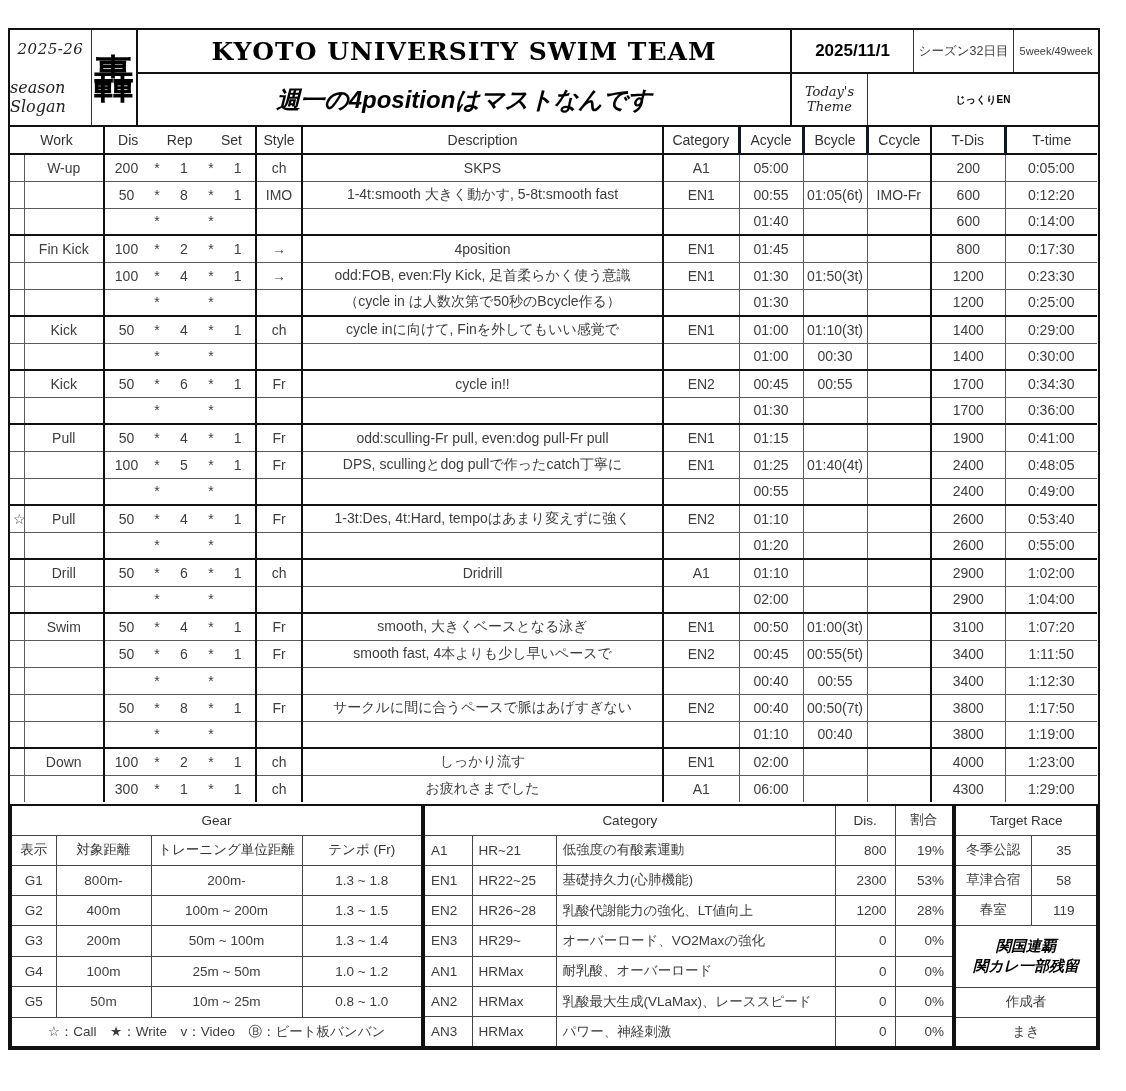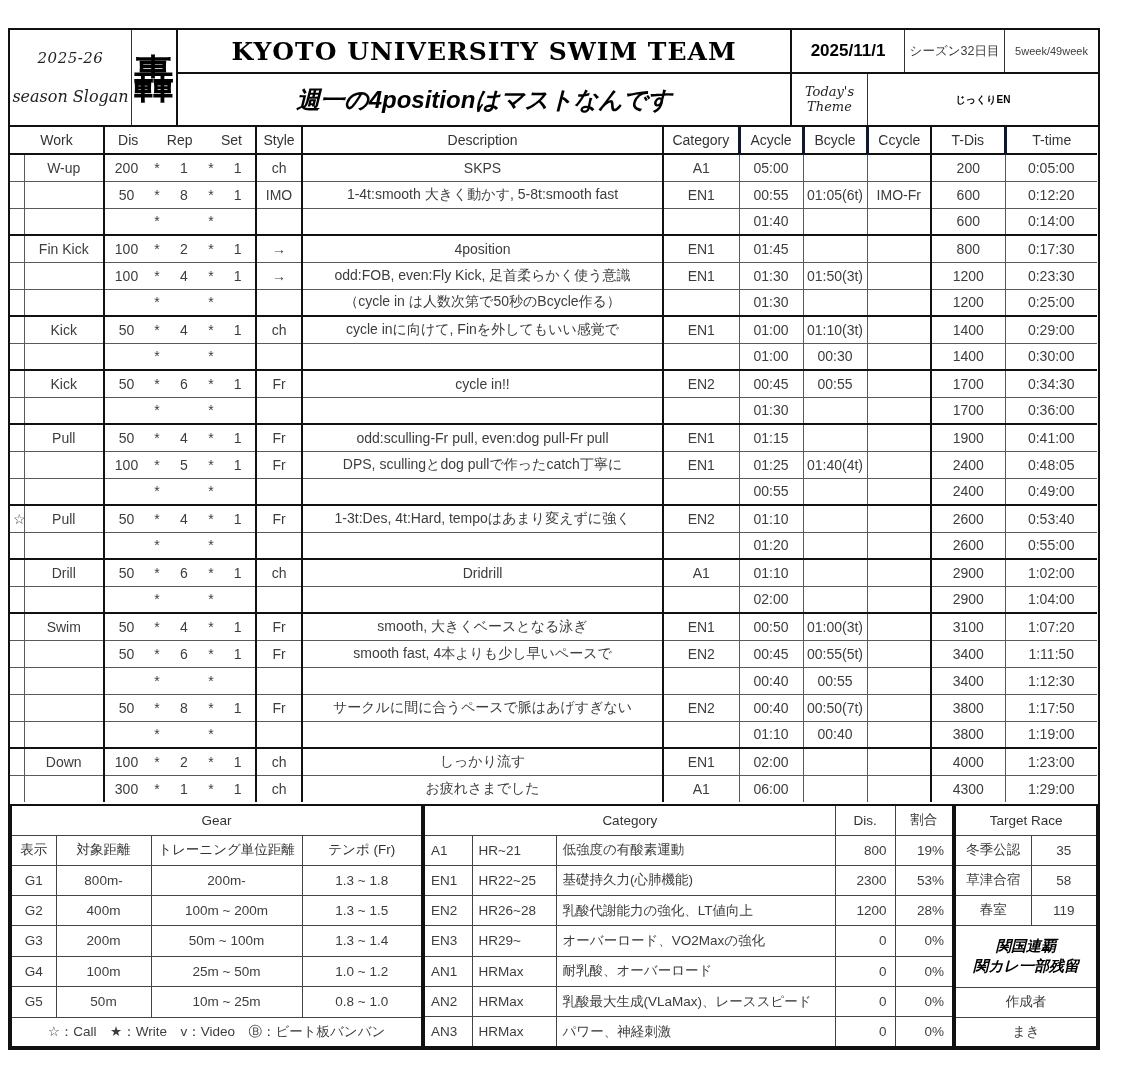--- a/index.html
+++ b/index.html
@@ -8,21 +8,21 @@
     width:1126px; height:1091px;
     font-family:"Liberation Sans", sans-serif;
     color:#3d3d3d;
     padding:28px 0 0 8px;
   }
   .doc { width:1092px; border:2.5px solid #111; background:#fff; }
 
   
   .hdr { display:flex; height:97px; border-bottom:2.5px solid #111; }
   .hdr-left {
-    width:122px; border-right:1px solid #333;
+    width:82px; border-right:1px solid #333;
     display:flex; flex-direction:column; align-items:center; justify-content:center;
     font-family:"DejaVu Serif", serif; font-style:italic; color:#222;
   }
   .season { font-size:15px; letter-spacing:0.5px; }
   .season-label { font-size:16px; margin-top:20px; }
   .hdr-logo {
     width:46px; border-right:2px solid #111;
     display:flex; align-items:center; justify-content:center; overflow:hidden;
   }
   .hdr-logo span {
@@ -36,21 +36,21 @@
     font-family:"DejaVu Serif", serif; font-weight:bold; font-size:25px;
     letter-spacing:1px; color:#000;
   }
   .banner-row {
     flex:1; display:flex; align-items:center; justify-content:center;
     font-weight:bold; font-style:italic; font-size:24px; color:#000;
   }
   .hdr-right { width:308px; border-left:2px solid #111; display:flex; flex-direction:column; }
   .hr-top { height:44px; border-bottom:2px solid #111; display:flex; }
   .hr-date {
-    width:113px; border-right:1px solid #333;
+    width:122px; border-right:1px solid #333;
     display:flex; align-items:center; justify-content:center;
     font-weight:bold; font-size:17px; color:#000;
   }
   .hr-day {
     width:100px; border-right:1px solid #333;
     display:flex; align-items:center; justify-content:center; font-size:12.5px;
   }
   .hr-week { flex:1; display:flex; align-items:center; justify-content:center; font-size:11px; }
   .hr-bottom { flex:1; display:flex; }
   .tt-label {

